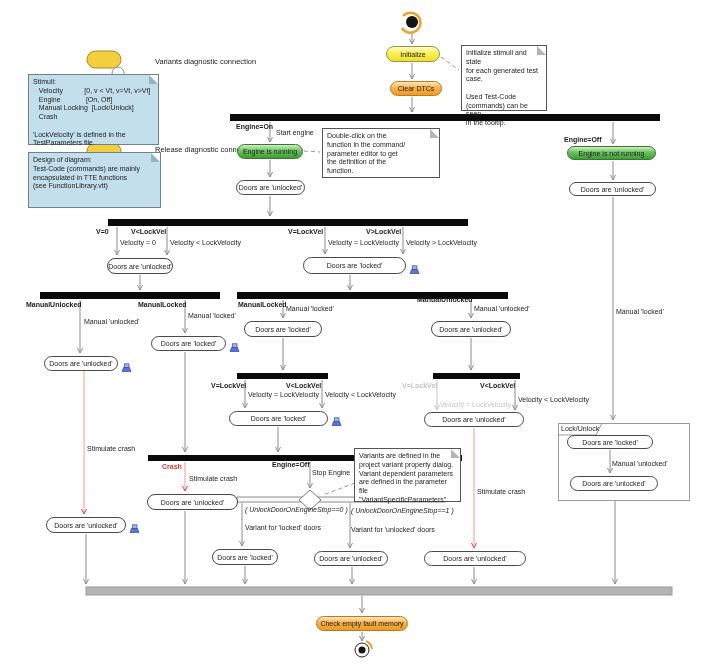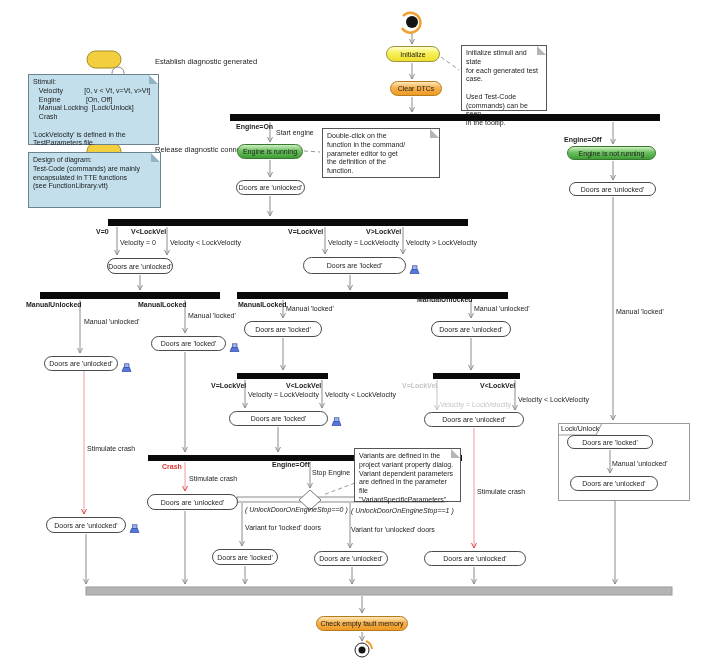--- a/index.html
+++ b/index.html
@@ -132,21 +132,21 @@
     <path d="M558,435 L596,435 L602,423" fill="#fff" stroke="#9a9a9a"></path>
   </svg>
 
   <div class="legend-ico" style="left:86px;top:46px;width:48px;height:48px;">
     <svg width="48" height="48" viewBox="0 0 48 48">
       <rect x="1" y="5" width="34" height="17" rx="8.5" fill="#f3cf3f" stroke="#a38a1f"></rect>
       <circle cx="32" cy="27" r="6" fill="#fff" stroke="#8a8a8a"></circle>
       <circle cx="27" cy="38" r="3.5" fill="#fff" stroke="#8a8a8a"></circle>
     </svg>
   </div>
-  <div class="lab legend-lab" style="left:155px;top:58px;">Establish diagnostic generated</div>
+  <div class="lab legend-lab" style="left:155px;top:58px;">Variants diagnostic connection</div>
 
   <div class="legend-ico" style="left:86px;top:118px;width:48px;height:48px;">
     <svg width="48" height="48" viewBox="0 0 48 48">
       <circle cx="37" cy="10" r="6" fill="#fff" stroke="#8a8a8a"></circle>
       <circle cx="31" cy="21" r="3.5" fill="#fff" stroke="#8a8a8a"></circle>
       <rect x="1" y="25" width="34" height="17" rx="8.5" fill="#f3cf3f" stroke="#a38a1f"></rect>
     </svg>
   </div>
   <div class="lab legend-lab" style="left:155px;top:146px;">Release diagnostic connection</div>
 

